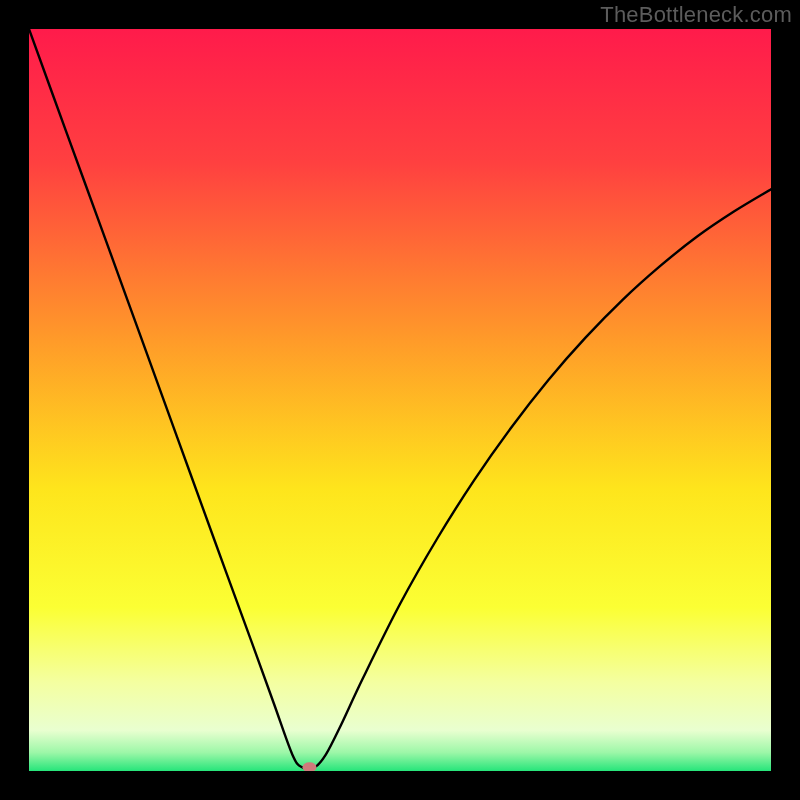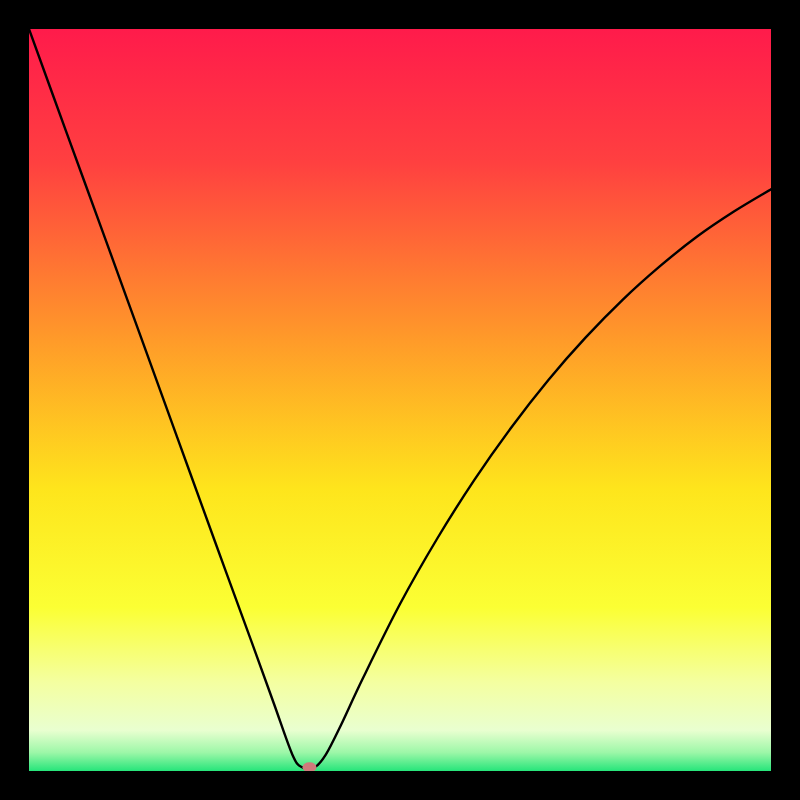--- a/index.html
+++ b/index.html
@@ -33,20 +33,21 @@
     top: 29px;
     width: 742px;
     height: 742px;
   }
   svg { display: block; }
 </style>
 </head>
 <body>
 
 <div class="frame">
+  <div class="watermark">TheBottleneck.com</div>
 
   <div class="plot-wrap">
     <svg id="plot-svg" viewBox="0 0 742 742" width="742" height="742">
       <defs>
         <linearGradient id="bg-grad" x1="0" y1="0" x2="0" y2="1">
             <stop offset="0%" stop-color="#ff1b4b"></stop>
             <stop offset="18%" stop-color="#ff4040"></stop>
             <stop offset="42%" stop-color="#ff9b29"></stop>
             <stop offset="62%" stop-color="#fee51c"></stop>
             <stop offset="78%" stop-color="#fbff34"></stop>

